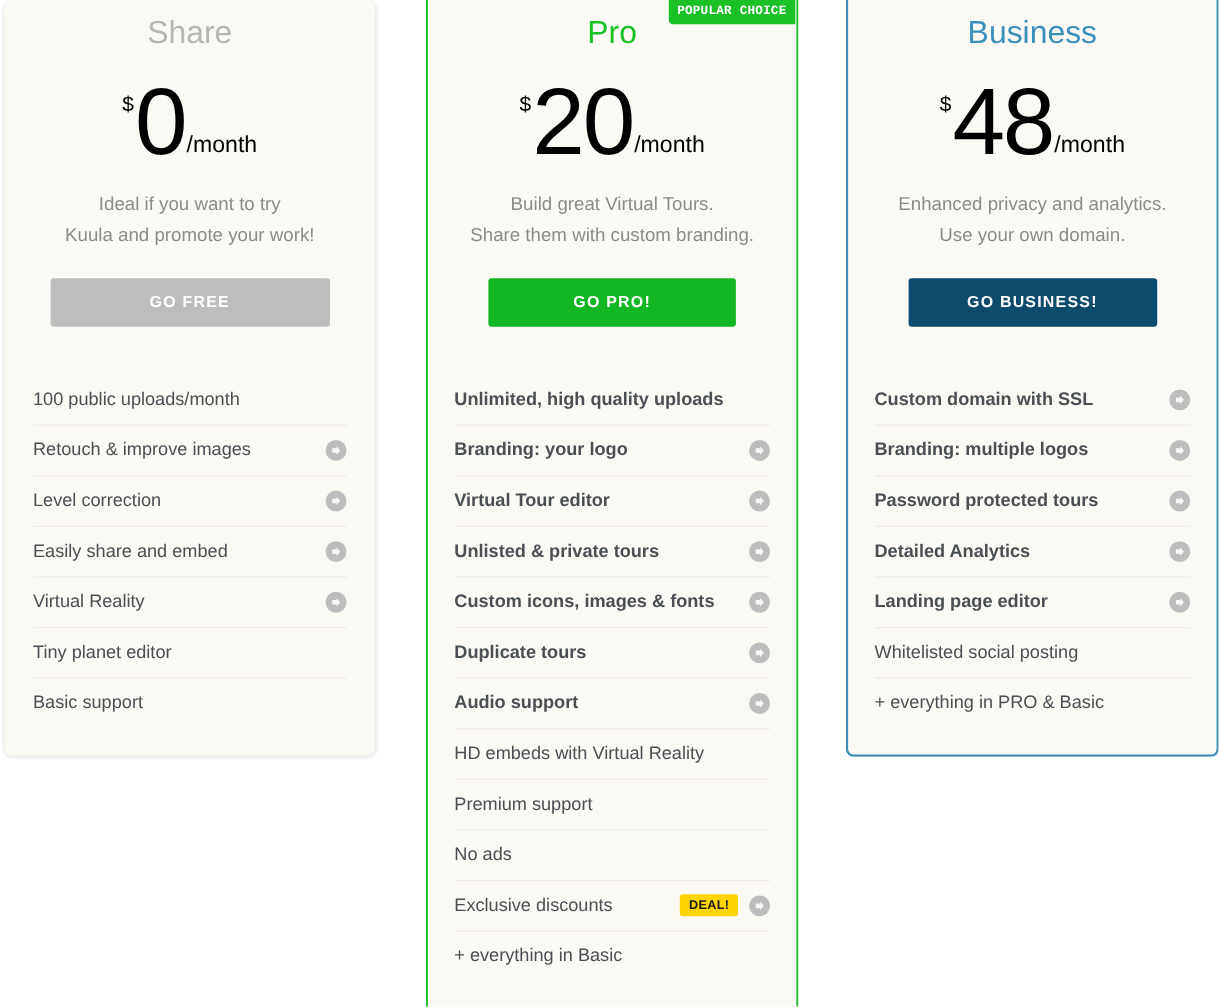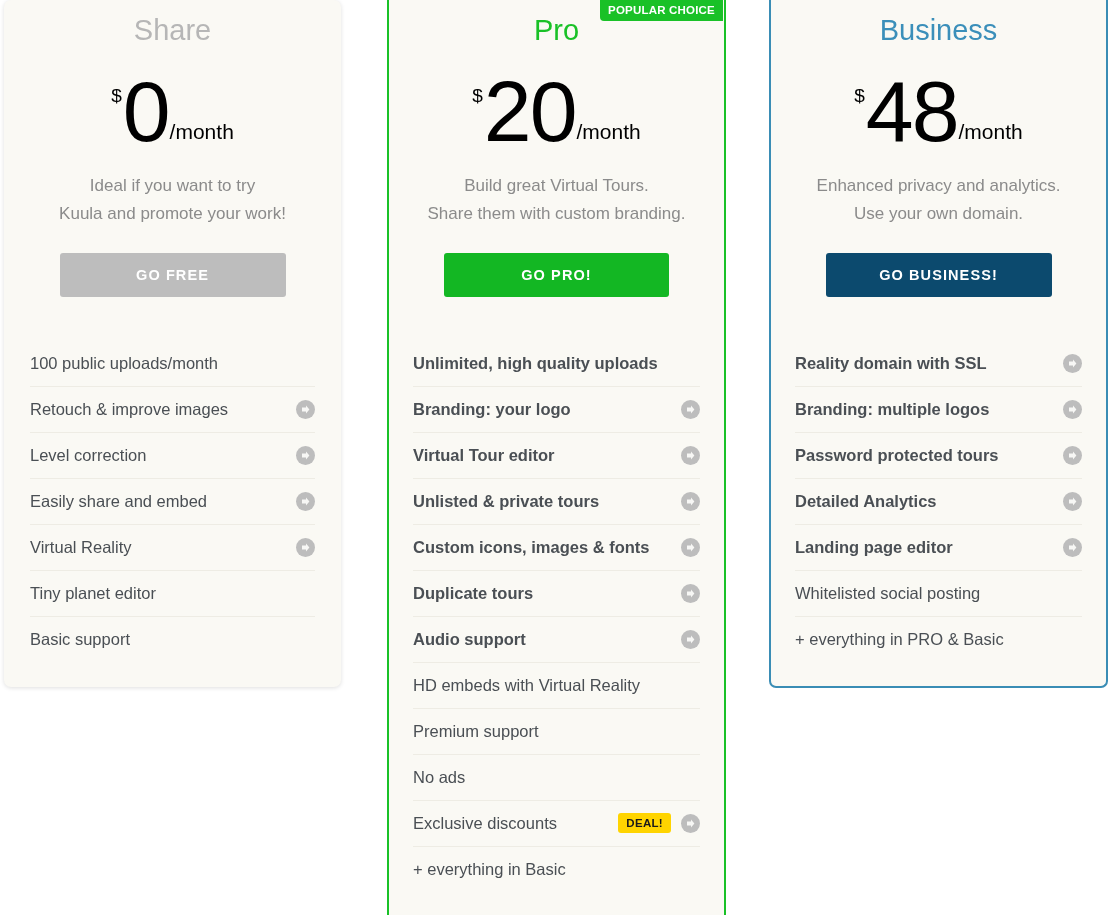--- a/index.html
+++ b/index.html
@@ -60,20 +60,21 @@
     right: 1px;
     background: #19c127;
     color: #ffffff;
     font-size: 11.5px;
     font-weight: bold;
     letter-spacing: 0.2px;
     padding: 4px 8px 5px 8px;
     border-radius: 0 0 0 4px;
     z-index: 5;
     white-space: nowrap;
+    font-family: Liberation Mono, monospace;
   }
 
   
   .card-head {
     padding: 0 18px;
     text-align: center;
   }
 
   .plan-title {
     font-size: 29px;
@@ -120,21 +121,21 @@
     margin-top: 25px;
     font-size: 17px;
     line-height: 1.64;
     color: #8b8b8b;
   }
   .tagline div { white-space: nowrap; }
 
   .cta-button {
     display: block;
     margin: 25px auto 0 auto;
-    width: 226px;
+    width: 254px;
     height: 44px;
     line-height: 44px;
     border: none;
     border-radius: 3px;
     color: #ffffff;
     font-size: 14.5px;
     font-weight: bold;
     letter-spacing: 1.1px;
     font-family: "Liberation Sans", sans-serif;
     cursor: pointer;
@@ -373,21 +374,21 @@
         <span class="period">/month</span>
       </div>
       <div class="tagline">
         <div>Enhanced privacy and analytics.</div>
         <div>Use your own domain.</div>
       </div>
       <button class="cta-button">GO BUSINESS!</button>
     </div>
     <ul class="feature-list">
       <li class="feature-item strong">
-        <span class="feature-label">Reality domain with SSL</span>
+        <span class="feature-label">Custom domain with SSL</span>
         <span class="arrow-icon">
             <svg width="11" height="11" viewBox="0 0 11 11">
               <polygon points="2,3.4 6,3.4 6,1.6 9.4,5.5 6,9.4 6,7.6 2,7.6" fill="#f7f7f5"></polygon>
             </svg>
           </span>
       </li>
       <li class="feature-item strong">
         <span class="feature-label">Branding: multiple logos</span>
         <span class="arrow-icon">
             <svg width="11" height="11" viewBox="0 0 11 11">

